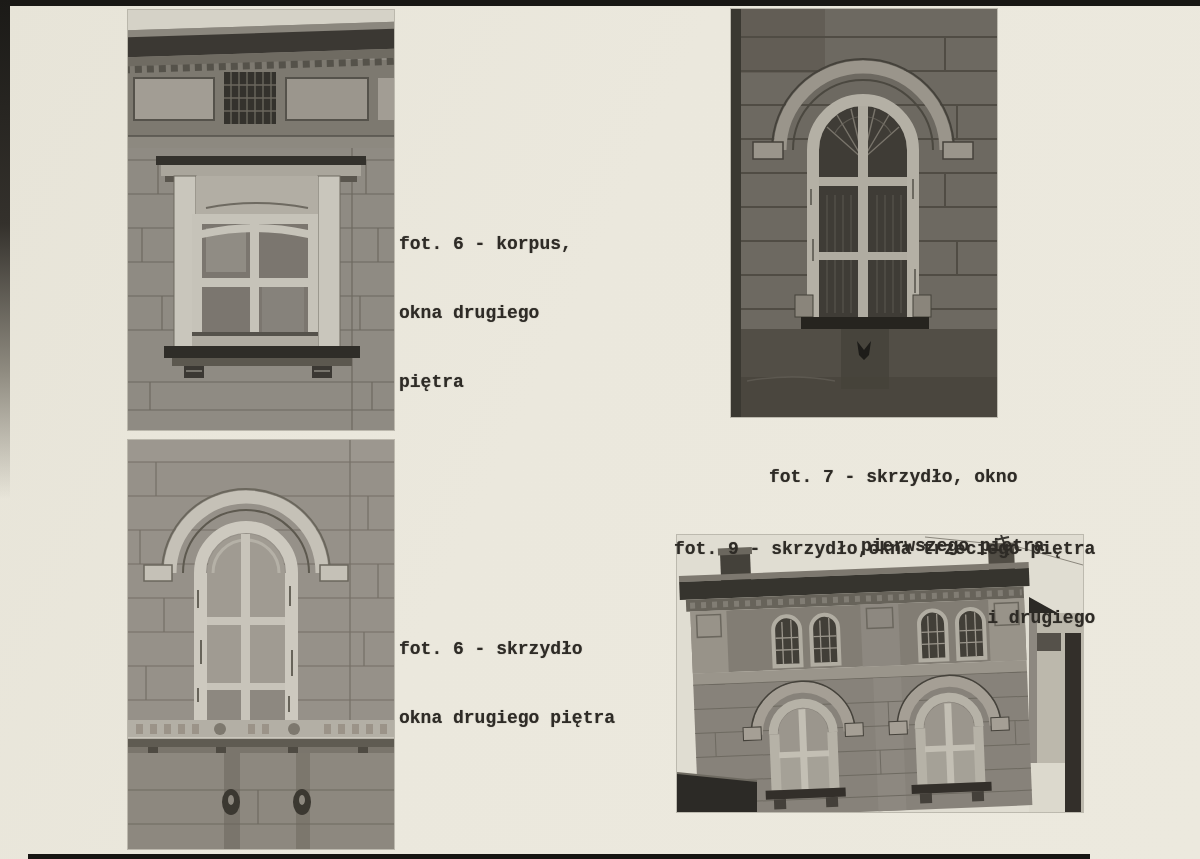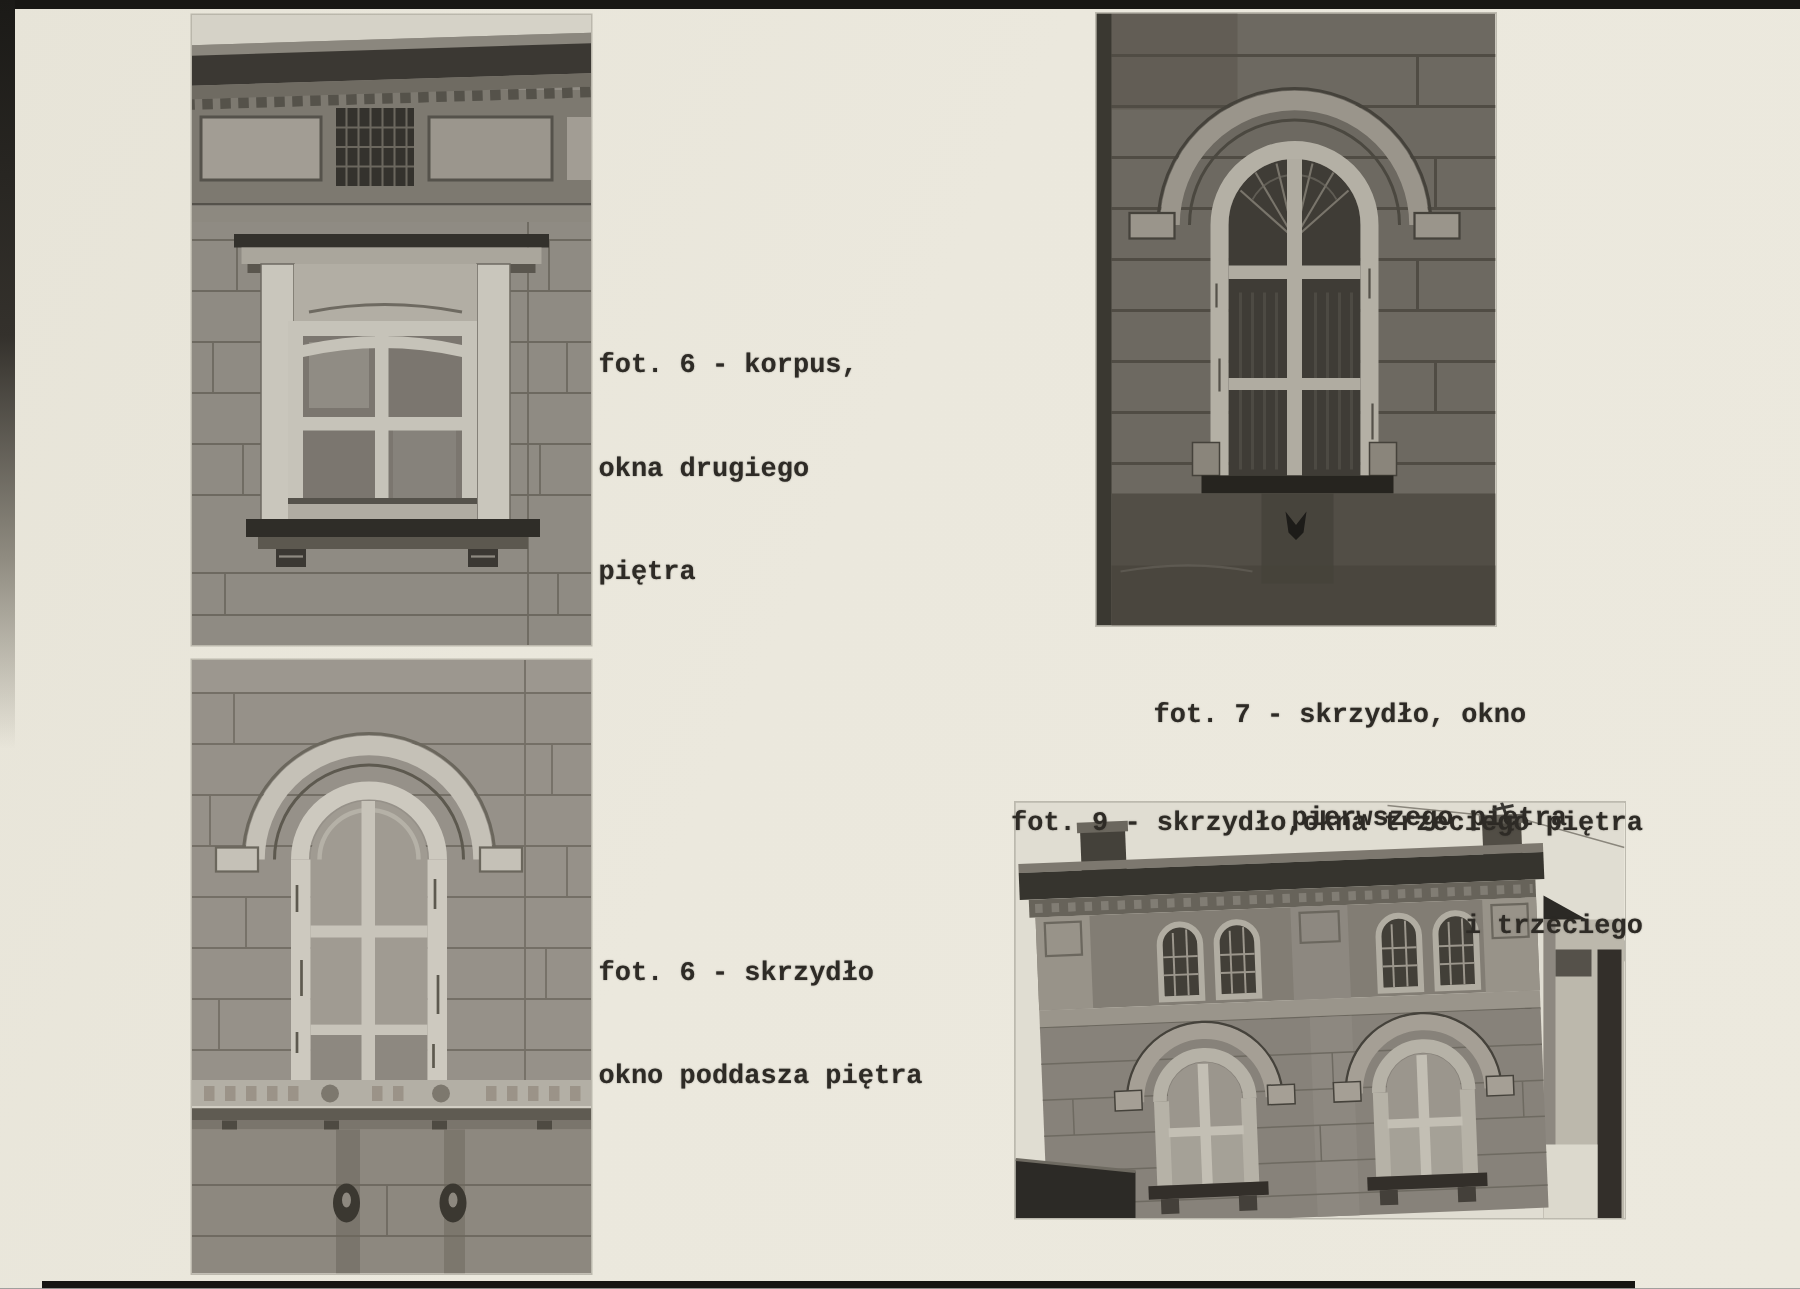--- a/index.html
+++ b/index.html
@@ -422,21 +422,21 @@
     <div>piętra</div>
   </div>
 
   <div class="cap" id="cap7" style="left:735px;top:420px;margin-left:34px;">
     <div>fot. 7 - skrzydło, okno</div>
     <div class="ind7">pierwszego piętra</div>
   </div>
 
   <div class="cap" id="cap9" style="left:674px;top:492px;text-align:right;">
     <div>fot. 9 - skrzydło,okna trzeciego piętra</div>
-    <div class="ind9">i trzeciego</div>
+    <div class="ind9">i drugiego</div>
   </div>
 
   <div class="cap" id="cap8" style="left:399px;top:592px;">
     <div>fot. 6 - skrzydło</div>
-    <div>okno poddasza piętra</div>
+    <div>okna drugiego piętra</div>
   </div>
 
 </div>
 
 </body></html>

